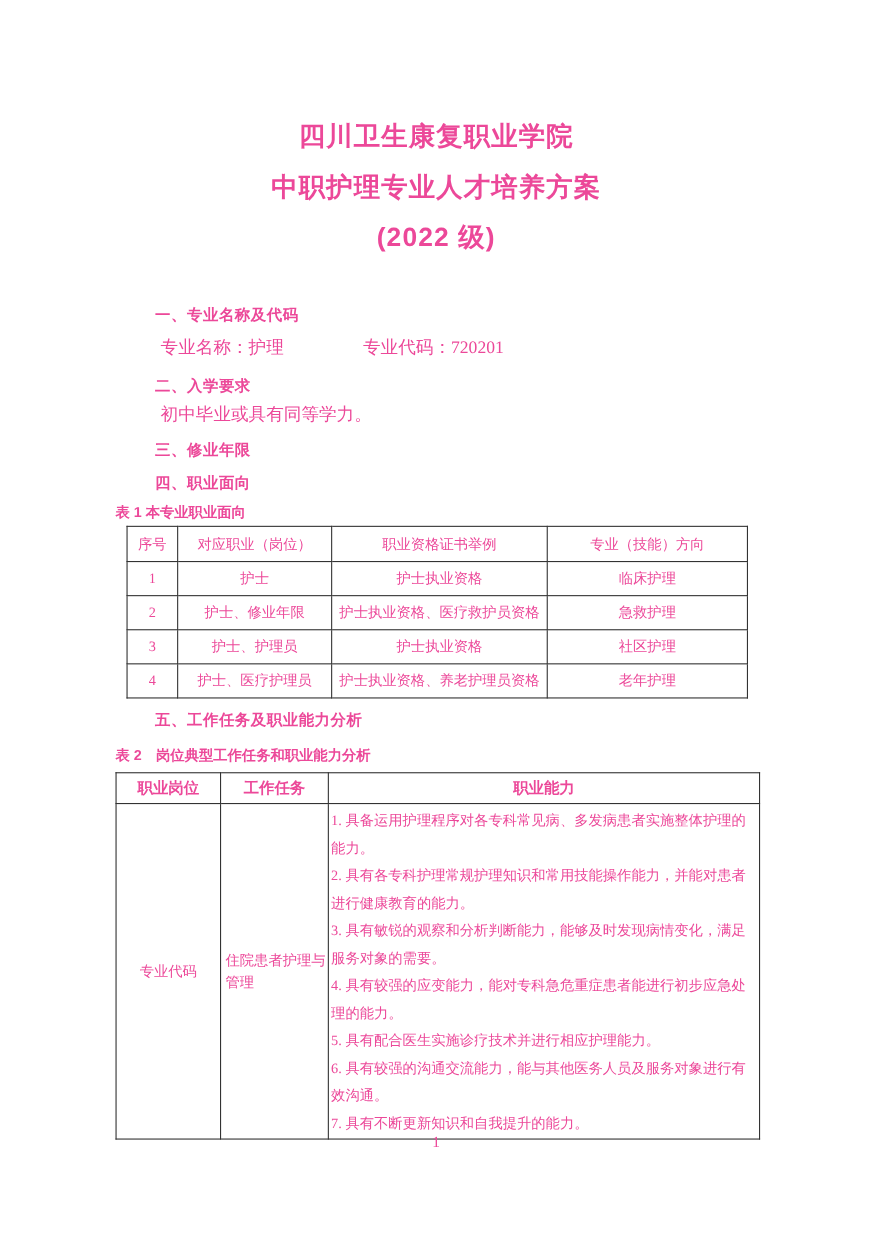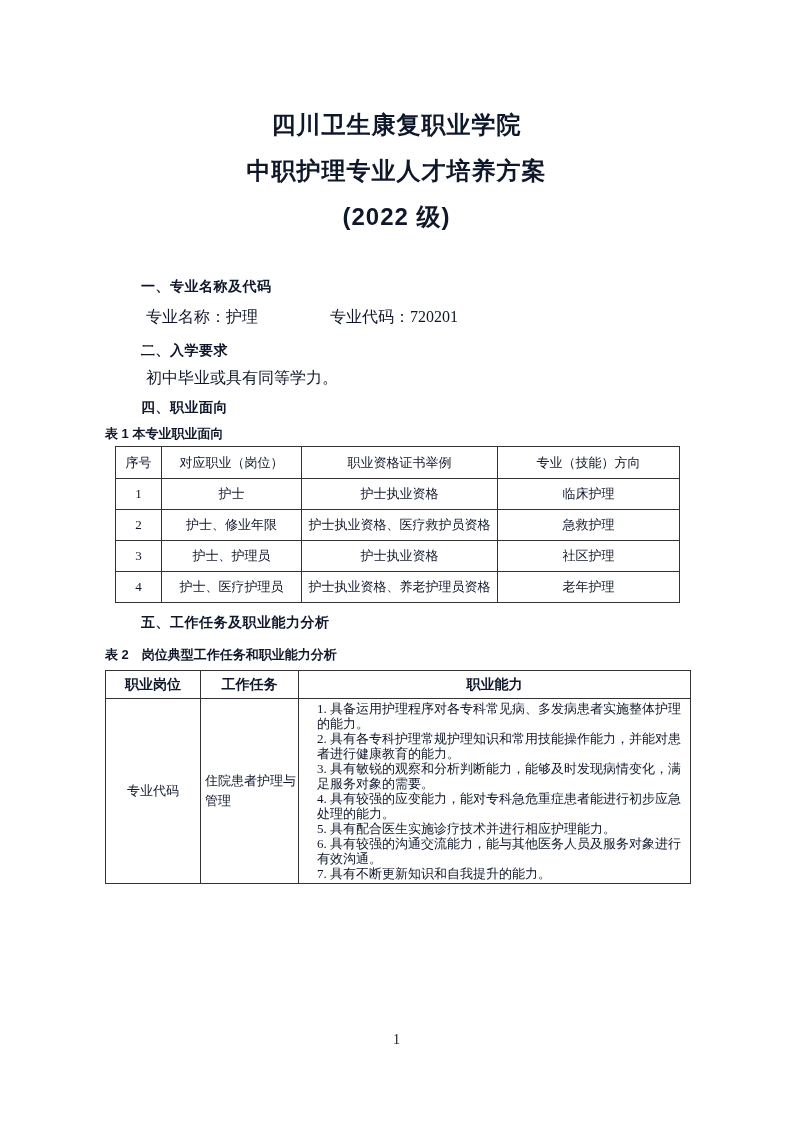--- a/index.html
+++ b/index.html
@@ -5,21 +5,21 @@
   html, body {
     margin: 0;
     padding: 0;
     background: #ffffff;
   }
   .page {
     position: relative;
     width: 793px;
     height: 1122px;
     background: #ffffff;
-    color: #0f172a;
+    color: #ec4899;
     font-family: "Liberation Serif", "DejaVu Serif", serif;
     overflow: hidden;
   }
   
   .titles {
     padding-top: 110px;
     text-align: center;
   }
   .title-line {
     font-family: "Liberation Sans", "DejaVu Sans", sans-serif;
@@ -107,22 +107,22 @@
   .t2 td { vertical-align: middle; }
   .cell-post {
     text-align: center;
   }
   .cell-task {
     text-align: justify;
     padding: 0 2px 0 4px;
     line-height: 20px;
   }
   .cell-abilities {
-    padding: 2px 4px 2px 18px;
-    line-height: 15px;
+    padding: 2px 4px 2px 2px;
+    line-height: 25px;
     vertical-align: middle;
   }
   .ability-line { text-align: left; }
   
   .page-number {
     position: absolute;
     left: 0;
     right: 0;
     top: 1032px;
     text-align: center;
@@ -143,20 +143,21 @@
   <div class="content">
 
     <div class="section-heading h1m">一、专业名称及代码</div>
     <div class="body-line kv-line">
       <span>专业名称：护理</span><span class="code">专业代码：720201</span>
     </div>
 
     <div class="section-heading h2m">二、入学要求</div>
     <div class="body-line tight">初中毕业或具有同等学力。</div>
 
+    <div class="section-heading h3m">三、修业年限</div>
 
     <div class="section-heading h4m">四、职业面向</div>
 
     <div class="table-caption">表 1 本专业职业面向</div>
 
     <table class="t1">
       <colgroup>
         <col style="width:46px">
           <col style="width:140px">
           <col style="width:196px">

